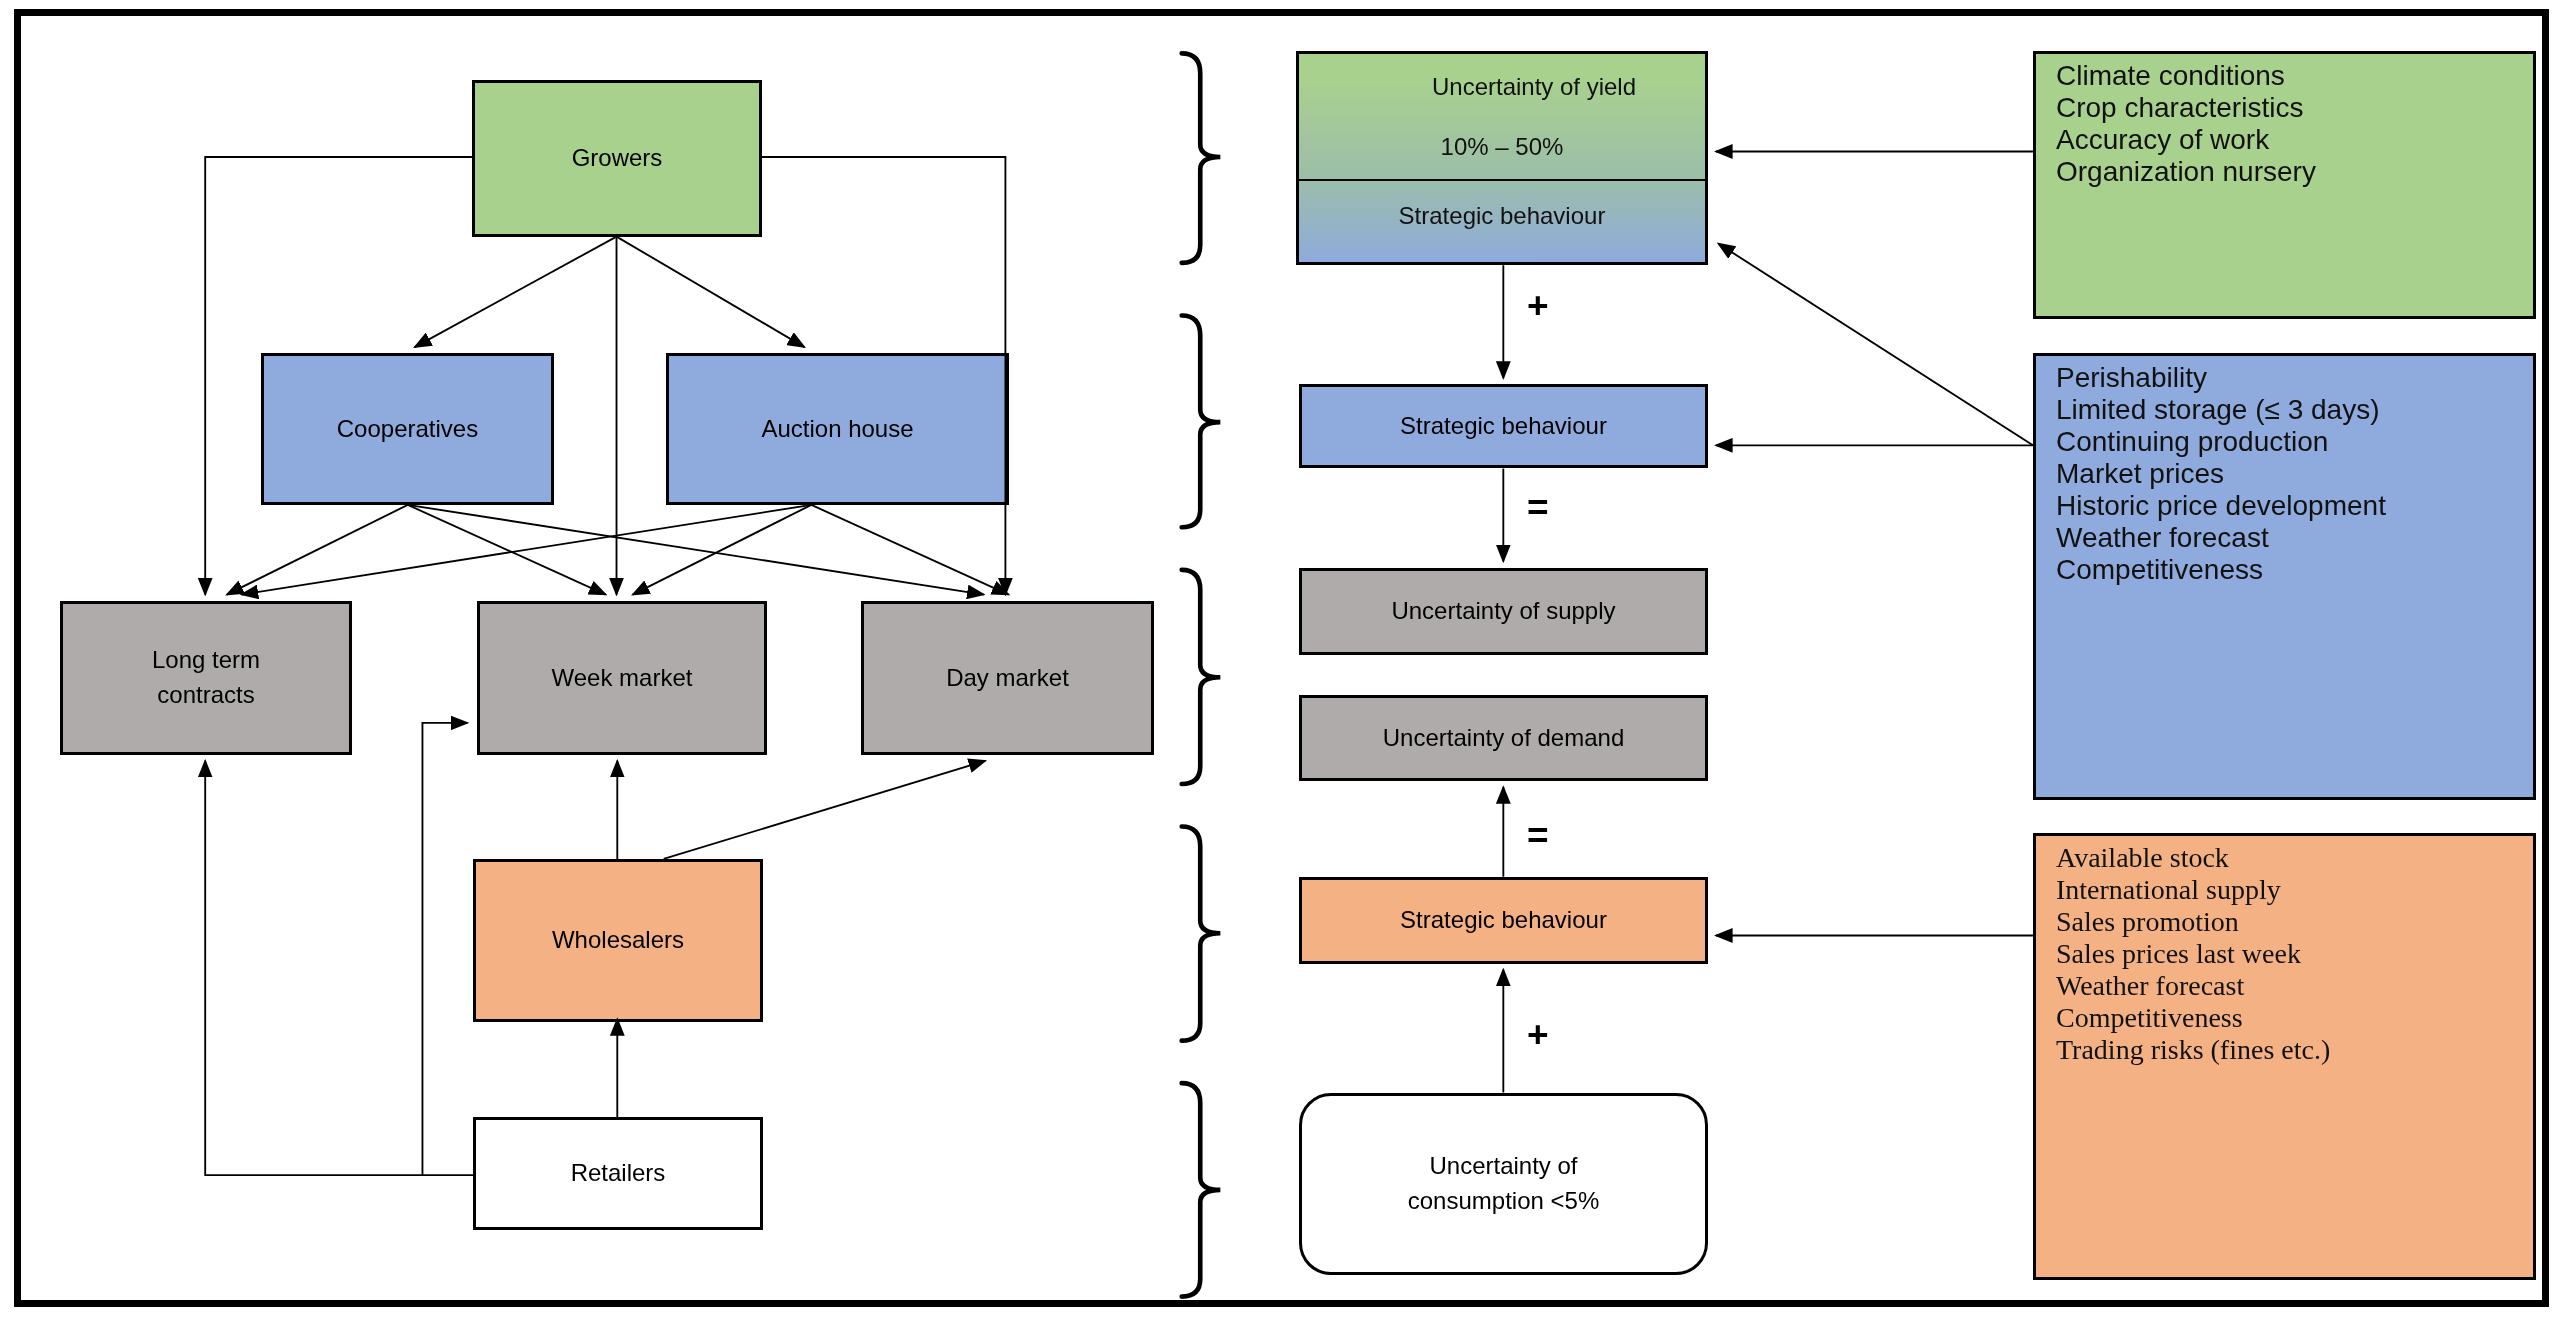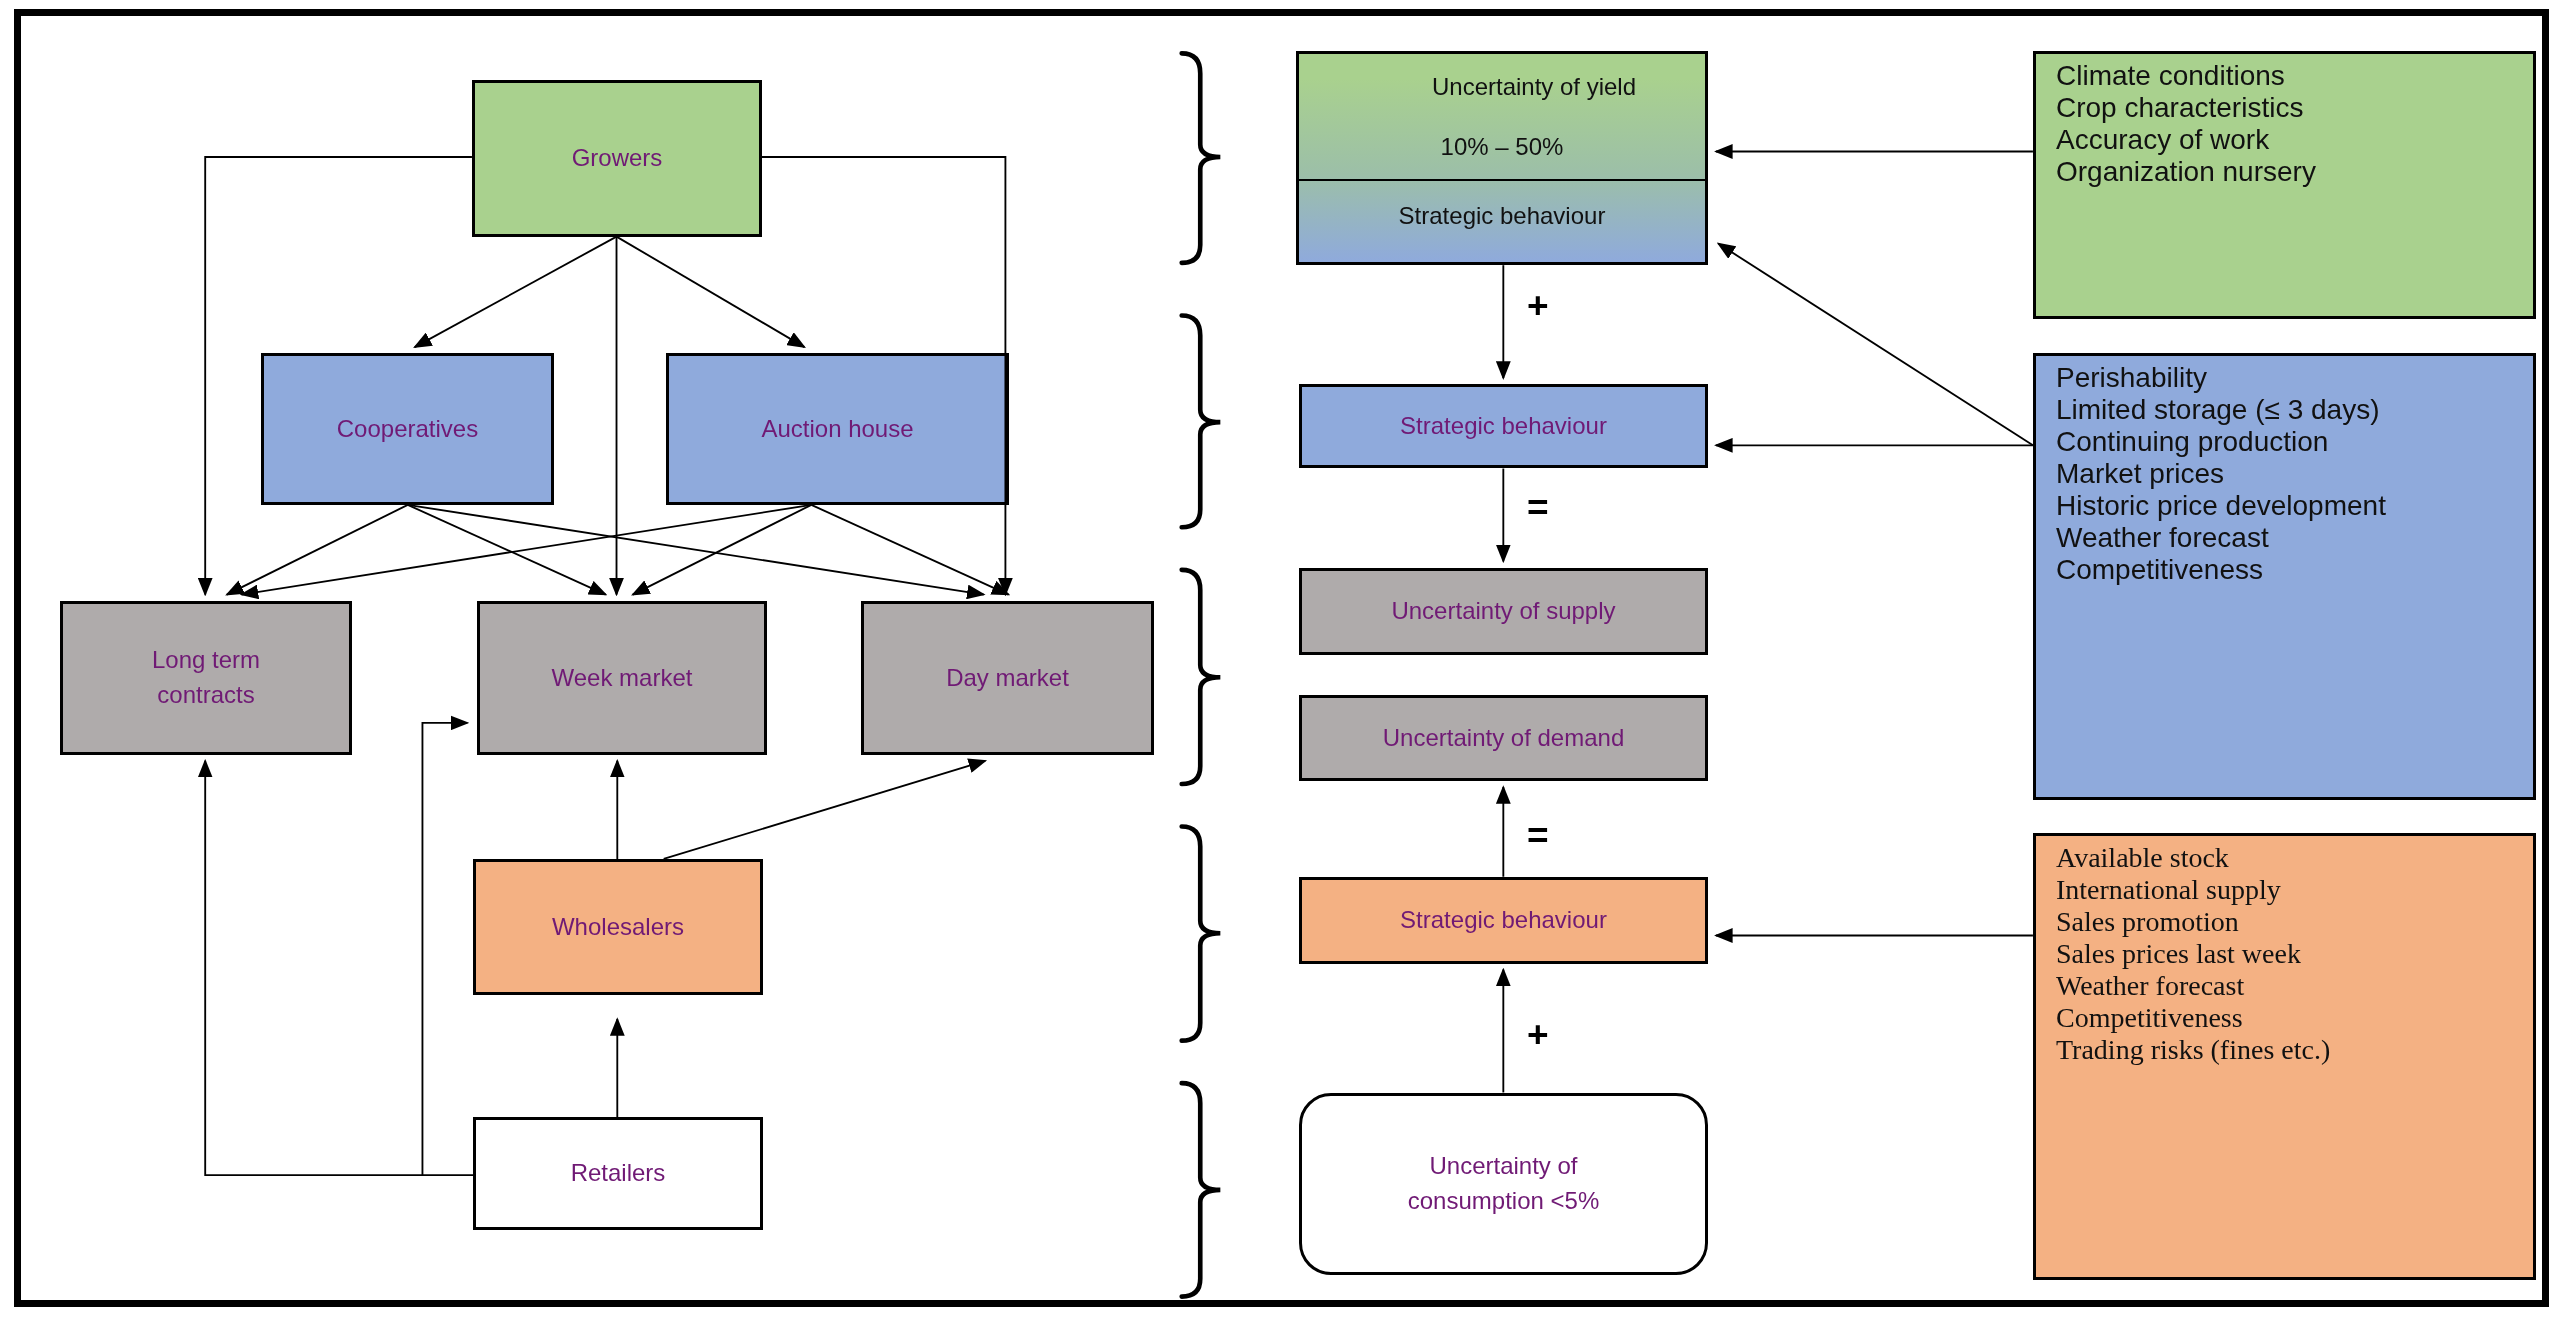--- a/index.html
+++ b/index.html
@@ -7,21 +7,21 @@
     position:relative;width:2576px;height:1319px;background:#ffffff;
     font-family:"Liberation Sans",sans-serif;color:#111111;overflow:hidden;
   }
   .frame{
     position:absolute;left:14px;top:9.3px;width:2535px;height:1298px;
     border:7px solid #000;box-sizing:border-box;
   }
   .node{
     position:absolute;border:3.1px solid #000;box-sizing:border-box;
     display:flex;align-items:center;justify-content:center;
-    text-align:center;font-size:24px;line-height:1.45;color:#701a75;
+    text-align:center;font-size:24px;line-height:1.45;color:#000000;
   }
   .fill-green{background:#A9D18E;}
   .fill-blue{background:#8FAADC;}
   .fill-gray{background:#AFABAB;}
   .fill-orange{background:#F4B183;}
   .fill-white{background:#ffffff;}
   .yield-box{
     position:absolute;border:3.1px solid #000;box-sizing:border-box;
     background:linear-gradient(180deg,#A9D18E 12%,#9cbfa8 58%,#8FAADC 100%);
     font-size:24px;color:#111;
@@ -68,21 +68,21 @@
   </div>
 
   <div class="node fill-gray" style="left:477px;top:601px;width:290px;height:154px;">
     <span>Week market</span>
   </div>
 
   <div class="node fill-gray" style="left:861px;top:601px;width:293px;height:154px;">
     <span>Day market</span>
   </div>
 
-  <div class="node fill-orange" style="left:473px;top:859px;width:290px;height:136px;">
+  <div class="node fill-orange" style="left:473px;top:859px;width:290px;height:163px;">
     <span>Wholesalers</span>
   </div>
 
   <div class="node fill-white" style="left:473px;top:1117px;width:290px;height:113px;">
     <span>Retailers</span>
   </div>
 
   <div class="yield-box" style="left:1296px;top:51px;width:412px;height:214px;">
     <div class="yield-line" style="top:18.6px;margin-left:32px;">Uncertainty of yield</div>
     <div class="yield-line" style="top:79px;">10% – 50%</div>

